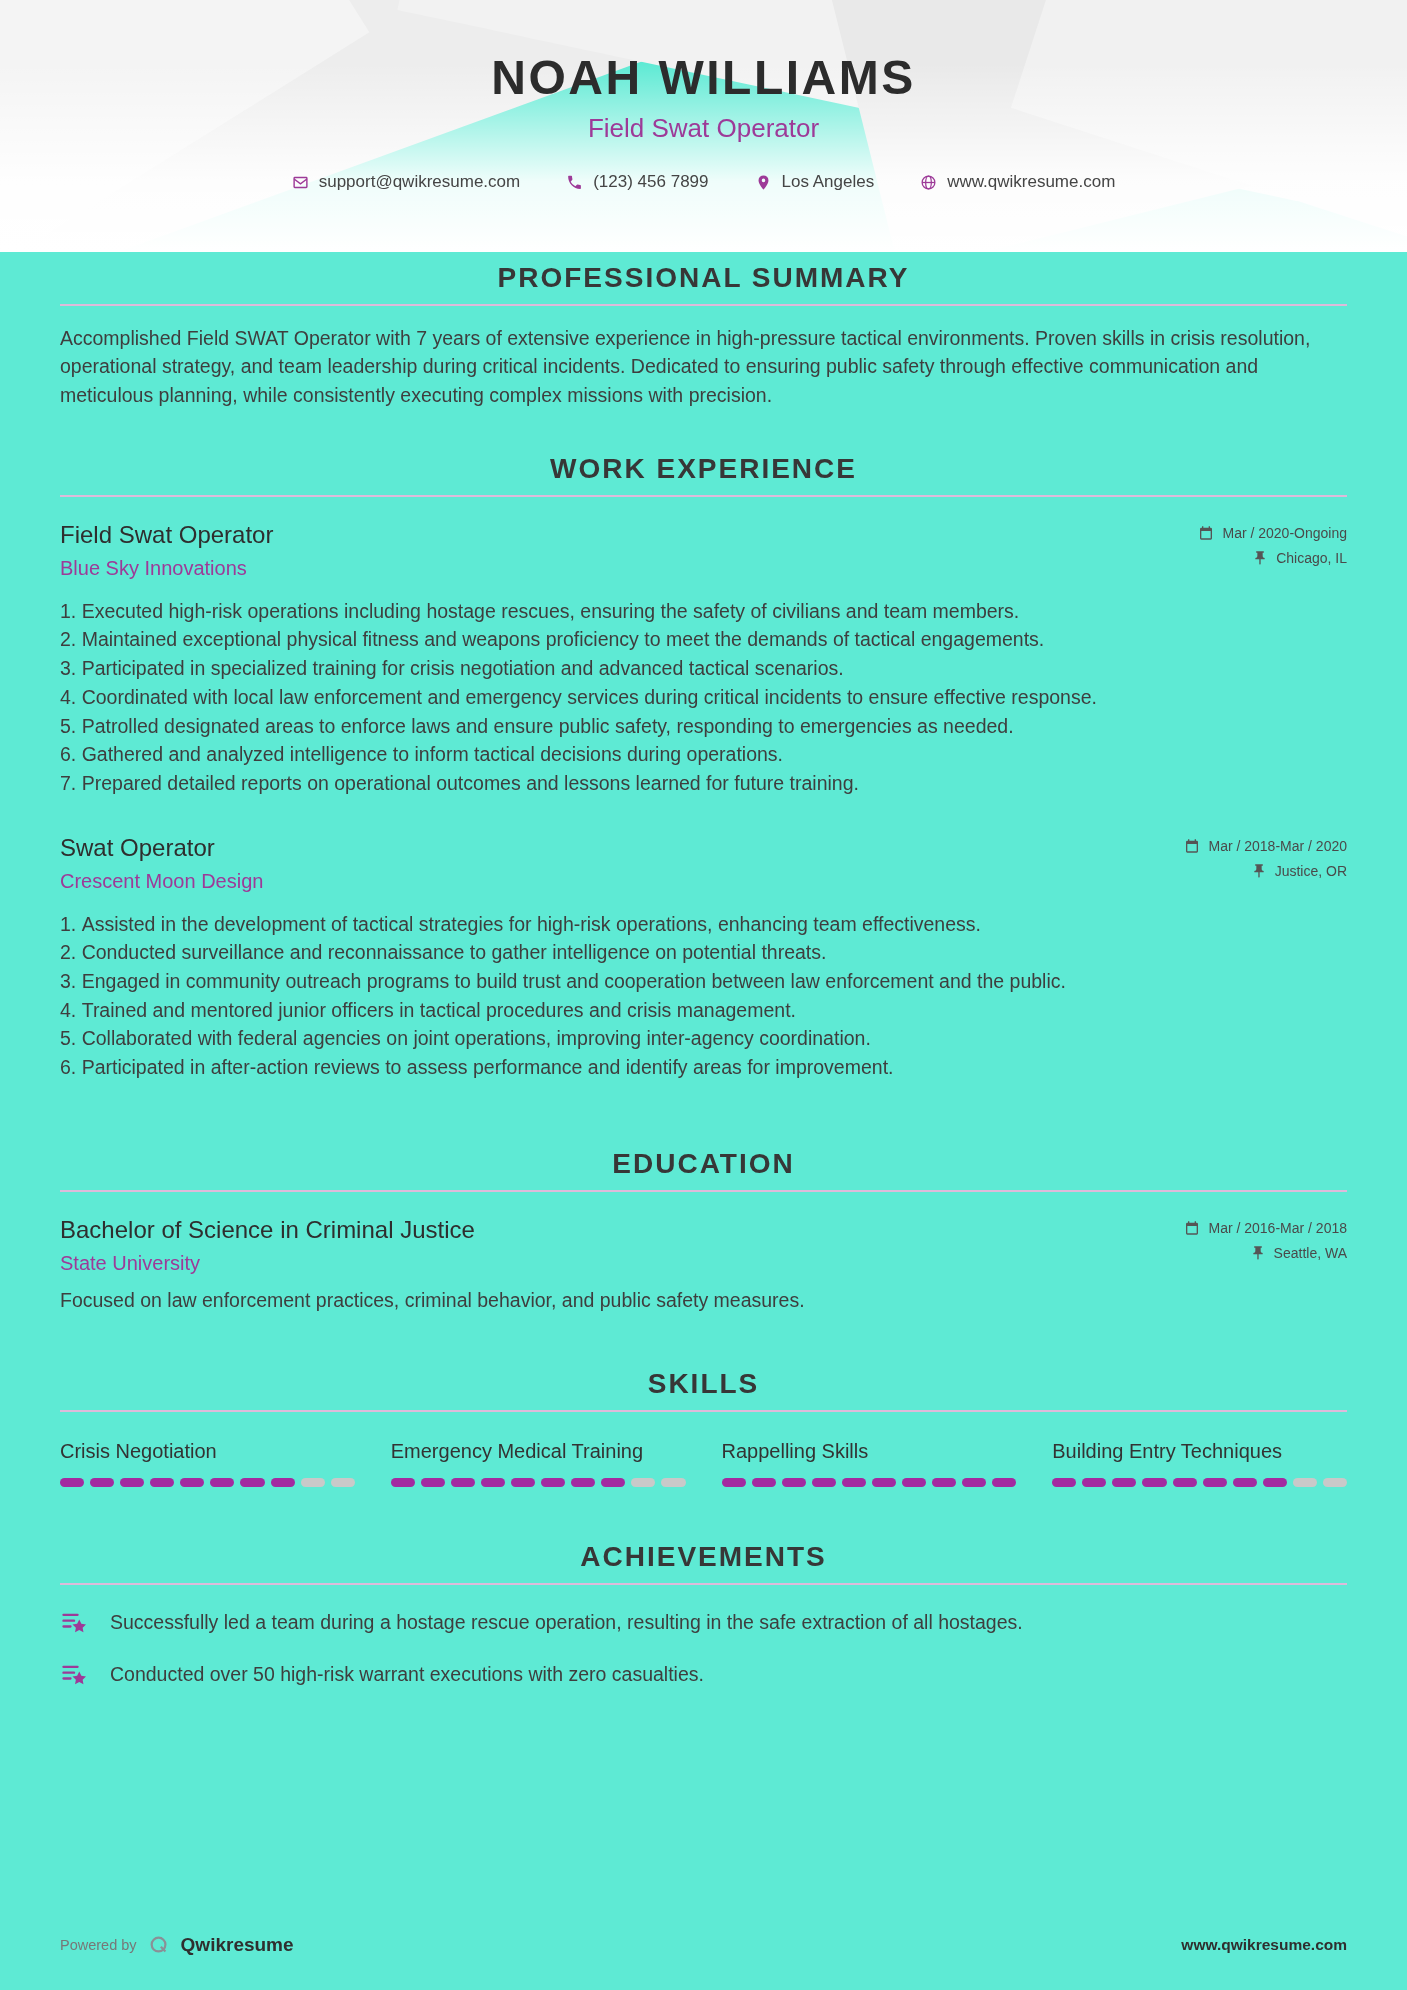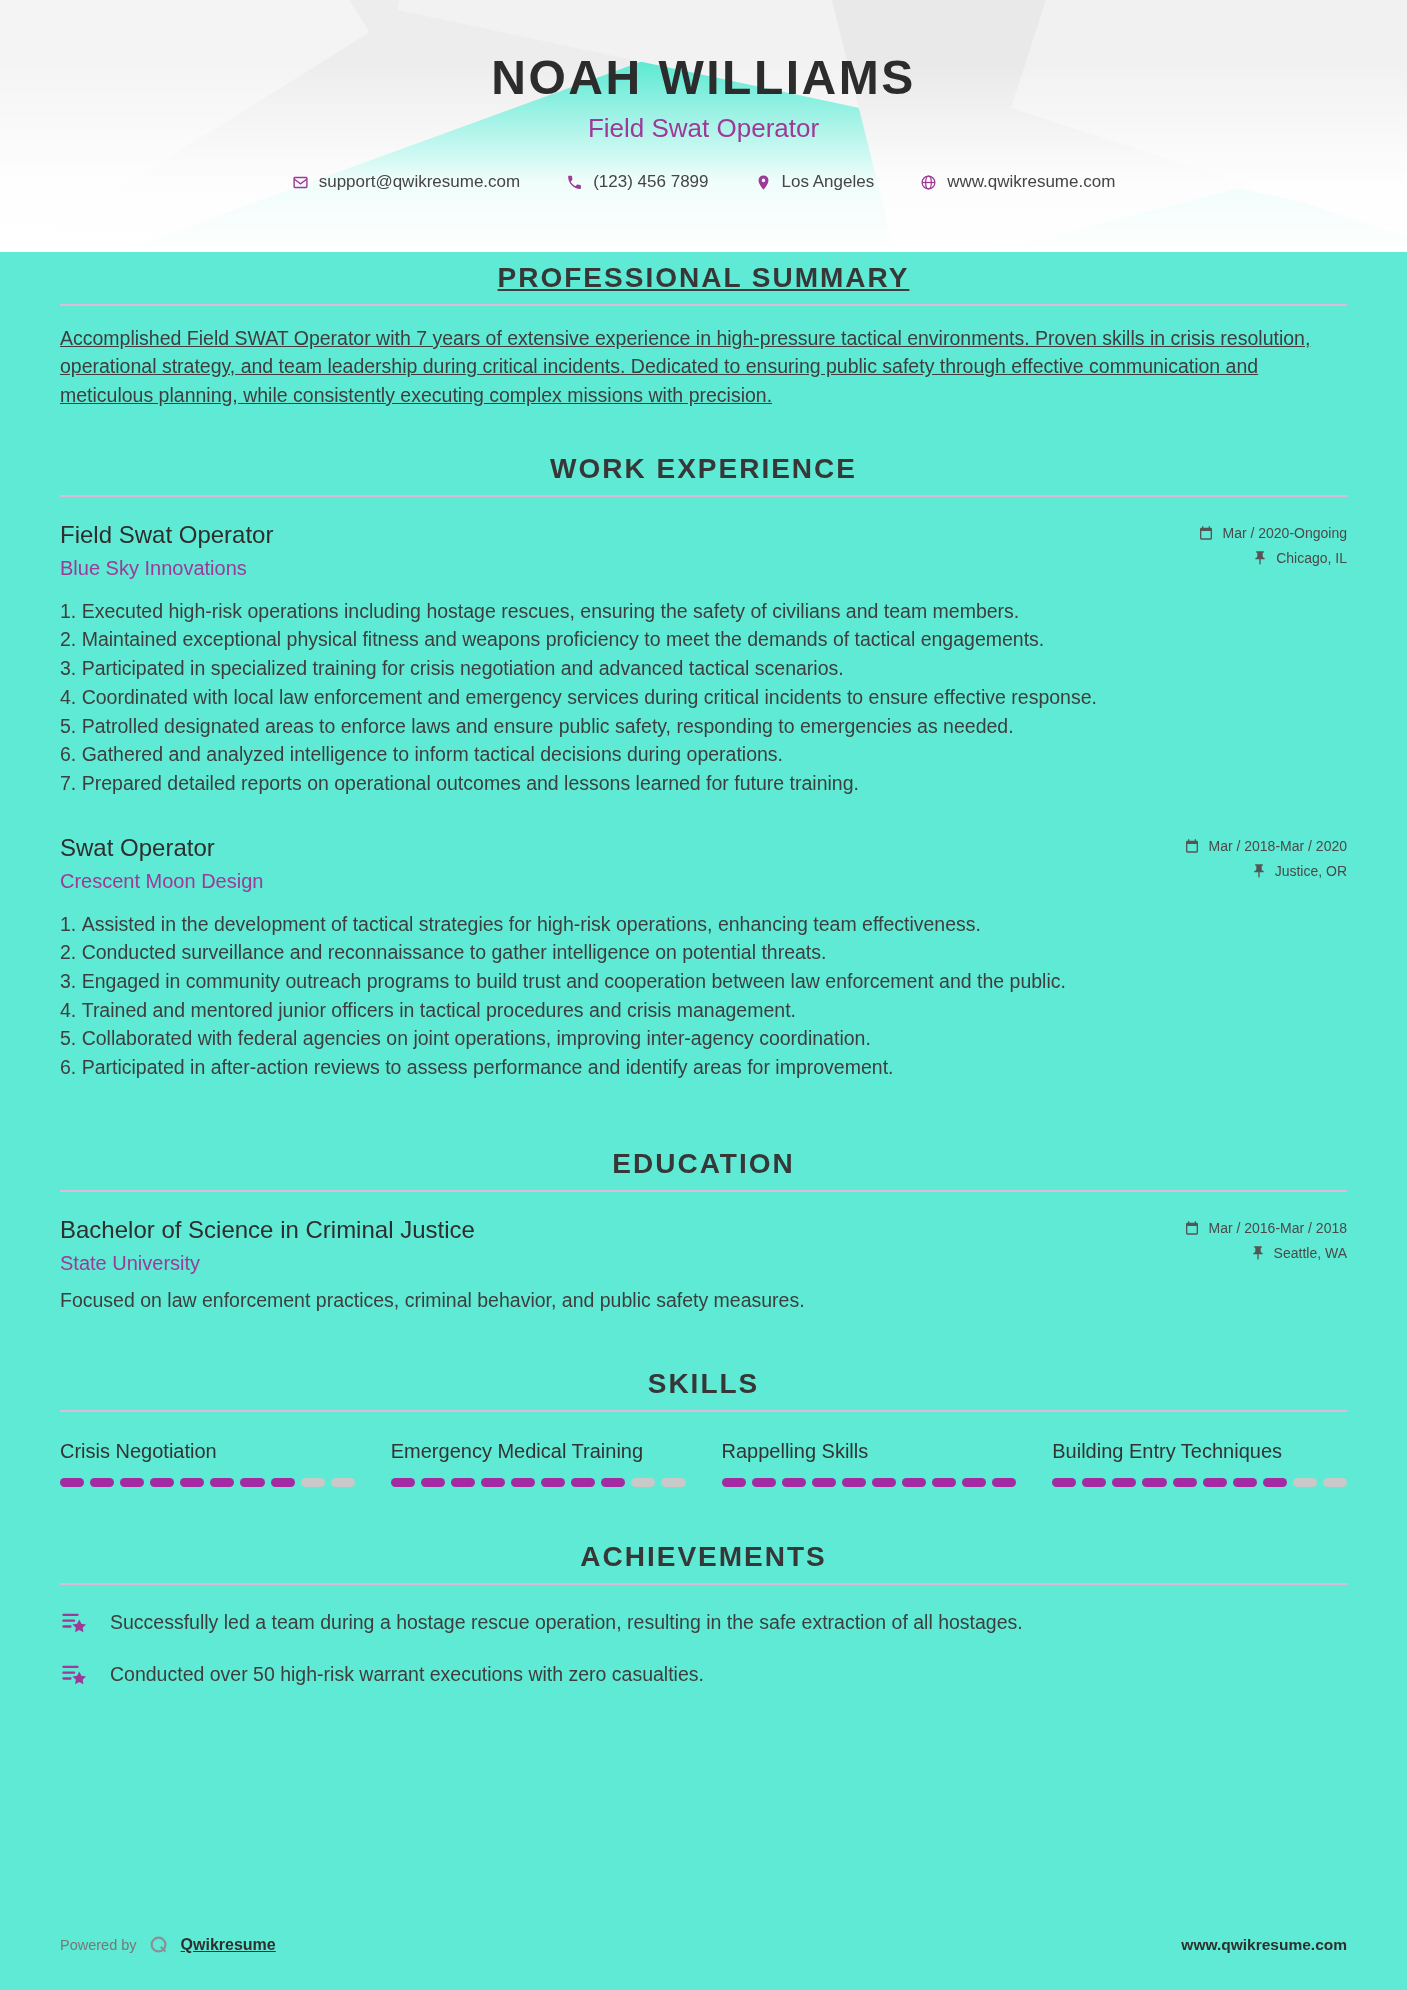--- a/index.html
+++ b/index.html
@@ -27,21 +27,21 @@
   .header-inner{position:relative;z-index:2;text-align:center;padding-top:50px;}
   h1.name{margin:0;font-size:48px;font-weight:700;letter-spacing:2.5px;color:#2c2c2c;}
   .subtitle{margin-top:8px;font-size:26px;color:var(--accent);}
   .contacts{margin-top:28px;display:flex;justify-content:center;align-items:center;gap:46px;font-size:17px;color:#454545;}
   .contact{display:inline-flex;align-items:center;gap:10px;}
   .cicon svg{width:17px;height:17px;display:block;color:var(--accent);}
   
   .content{padding:0 60px;}
   h2.section-heading{text-align:center;font-size:28px;font-weight:700;letter-spacing:2px;color:#373737;margin:0;}
   .rule{height:2px;background:var(--rule);margin-top:10px;}
-  .sec-summary{margin-top:10px;text-decoration:underline;}
+  .sec-summary{margin-top:10px;}
   .summary-text{margin:18px 0 0;font-size:19.5px;line-height:1.45;color:#3e3e3e;}
   .sec-work{margin-top:44px;}
   .job{margin-top:24px;}
   .job + .job{margin-top:36px;}
   .job-head{display:flex;justify-content:space-between;align-items:flex-start;}
   .job-title{margin:0;font-size:24px;font-weight:400;color:#2e2e2e;}
   .company{margin-top:8px;font-size:20px;color:var(--accent);}
   .jh-right{display:flex;flex-direction:column;gap:9px;align-items:flex-end;font-size:14px;color:#4a4a4a;padding-top:4px;}
   .meta{display:inline-flex;align-items:center;gap:8px;}
   .micon svg{width:16px;height:16px;display:block;color:#555;}
@@ -60,21 +60,21 @@
   .achievement{display:flex;align-items:center;gap:22px;margin-top:24px;}
   .aicon{color:var(--accent);flex:0 0 auto;}
   .aicon svg{width:28px;height:28px;display:block;}
   .atext{font-size:19.5px;color:#3e3e3e;}
   
   .footer{position:absolute;left:60px;right:60px;bottom:34px;display:flex;justify-content:space-between;align-items:center;gap:40px;}
   .footer-left{display:flex;align-items:center;gap:11px;}
   .powered{font-size:14.5px;color:#777777;}
   .qlogo{color:#8a9096;}
   .qlogo svg{width:22px;height:22px;display:block;}
-  .brand{font-size:16px;color:#2f2f2f;font-weight:700;text-decoration:underline;cursor:pointer;}
+  .brand{font-size:19px;color:#2f2f2f;font-weight:700;cursor:pointer;}
   .site{font-size:15.5px;color:#2f2f2f;font-weight:700;}
 </style>
 </head>
 <body>
 
 <div class="page">
 
   <header class="header">
     <div class="header-bg">
       <div class="shape s1"></div>

